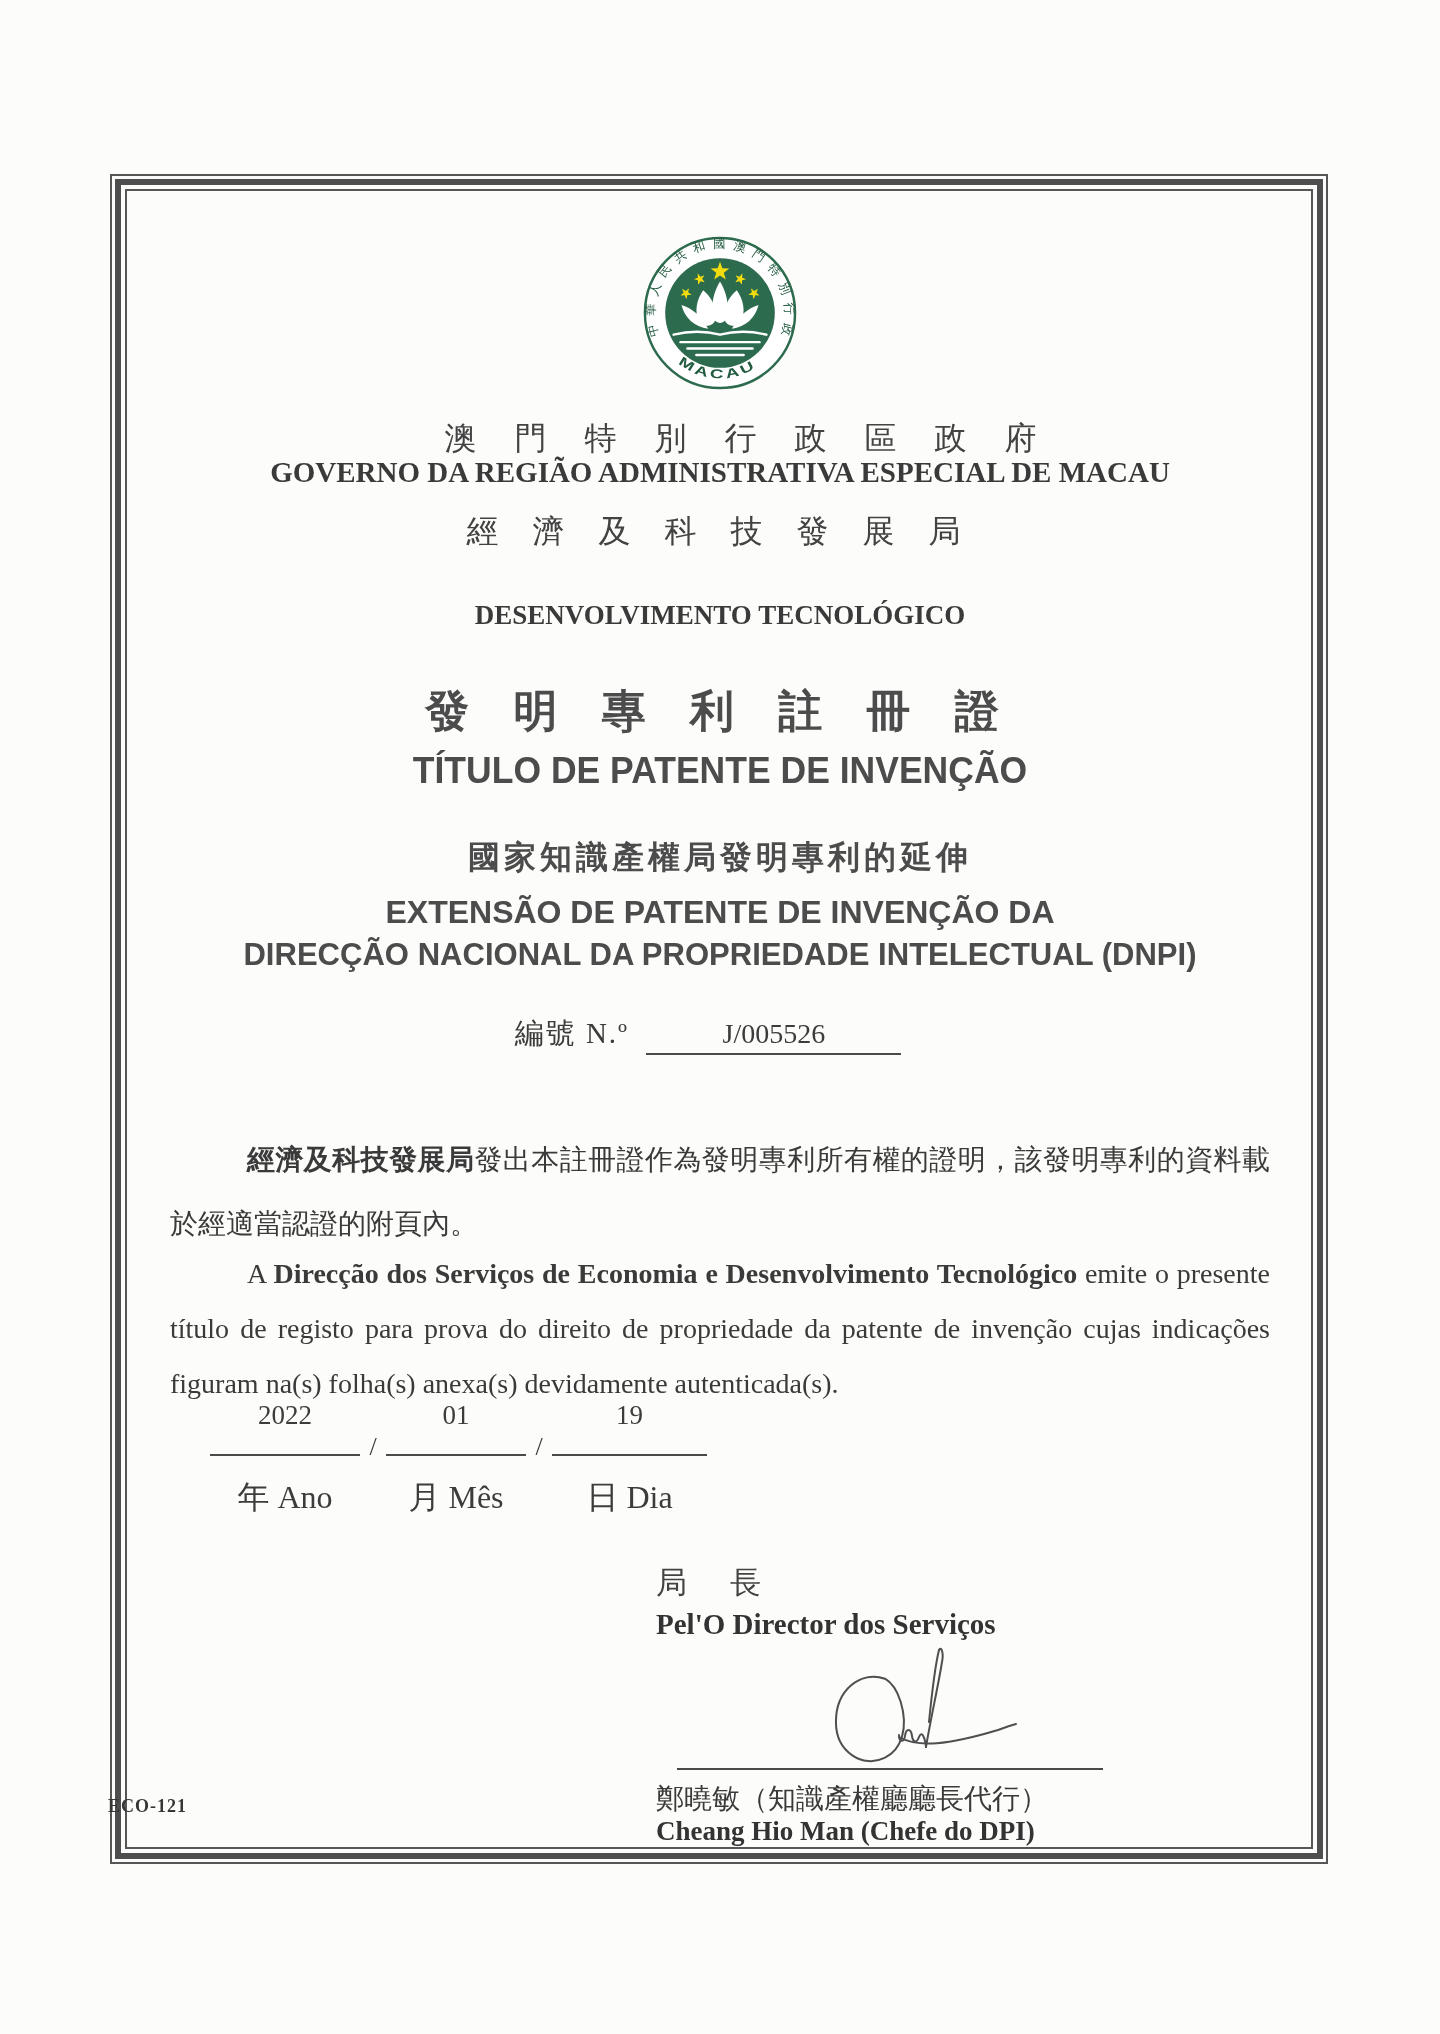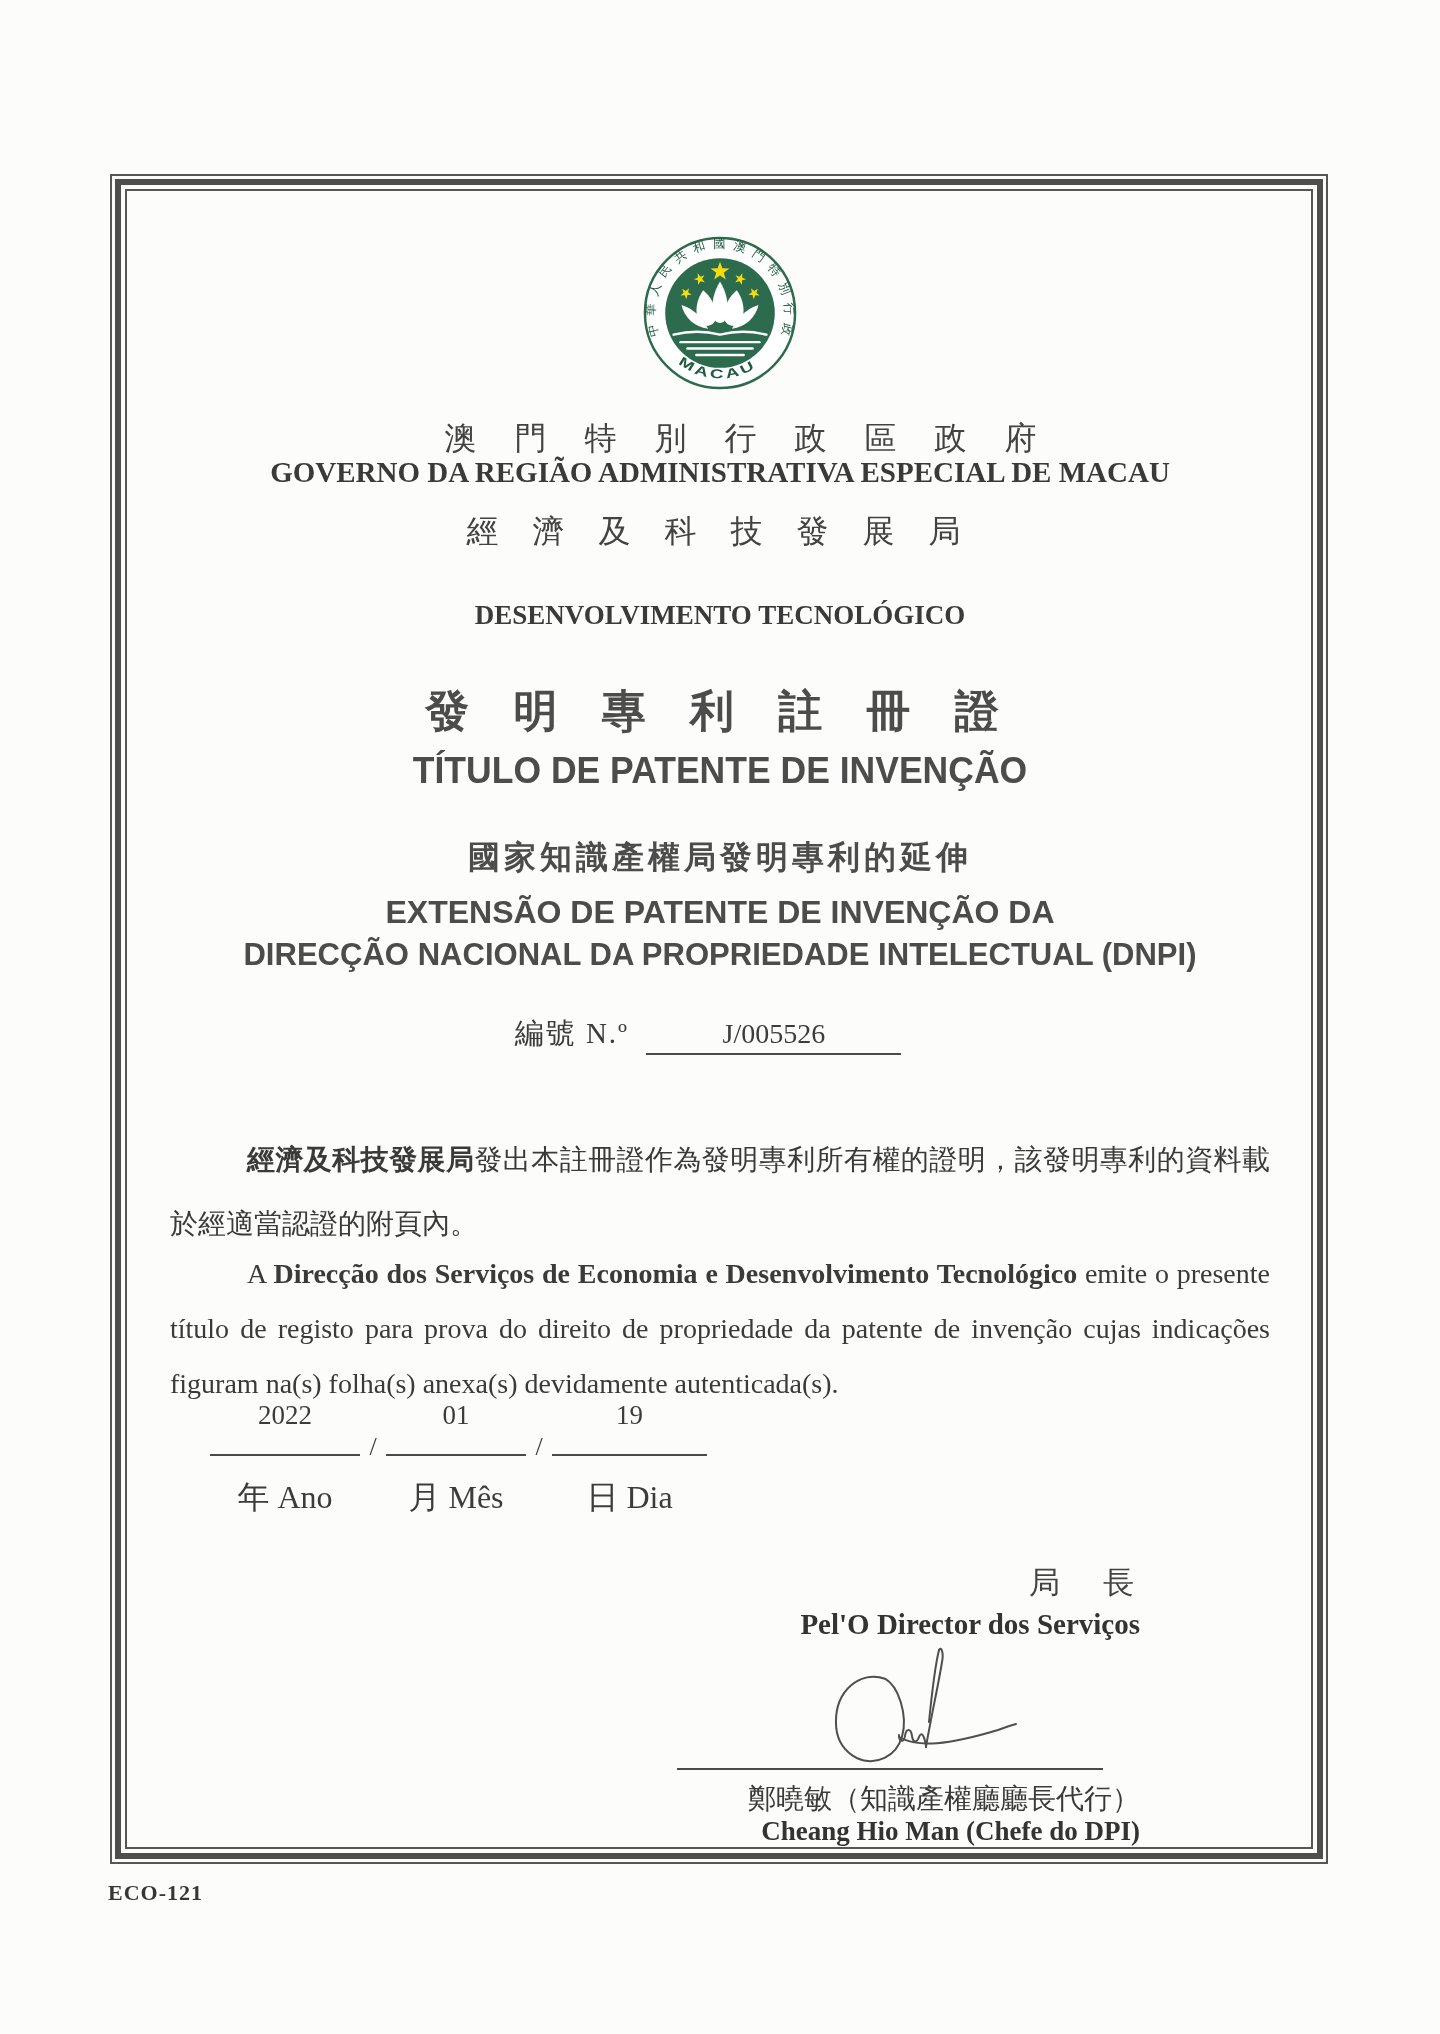--- a/index.html
+++ b/index.html
@@ -59,29 +59,29 @@
   .date-block { position:absolute; left:100px; top:1226px; width:500px; }
   .date-row, .date-labels { display:flex; align-items:flex-end; }
   .date-cell { border-bottom:2px solid #4a4a4a; text-align:center;
                font-size:27px; padding-bottom:23px; }
   .dc-y { width:150px; } .dc-m { width:140px; } .dc-d { width:155px; }
   .date-slash { width:26px; text-align:center; font-size:26px; transform:translateY(6px); }
   .date-labels { margin-top:20px; font-size:32px; }
   .dl { text-align:center; border:none; padding:0; }
 
   .sig-block { position:absolute; left:530px; top:1388px; width:500px; height:290px; }
-  .sig-abs { position:absolute; left:0; width:100%; text-align:right; }
+  .sig-abs { position:absolute; left:16px; width:100%; text-align:left; }
   .sig-title-zh { top:0; font-size:31px; letter-spacing:6px; color:#434343; }
   .sig-title-pt { top:46px; font-size:29px; font-weight:bold; color:#333; }
   .sig-svg { position:absolute; top:80px; left:158px; }
   .sig-line { position:absolute; top:206px; left:37px; width:426px; height:2px; background:#4a4a4a; }
   .sig-name-zh { top:218px; font-size:28px; color:#3a3a3a; }
   .sig-name-pt { top:254px; font-size:27px; font-weight:bold; color:#333; }
 
-  .form-code { position:absolute; left:108px; top:1880px; font-size:22px;
+  .form-code { position:absolute; left:108px; top:1796px; font-size:18px;
                font-weight:bold; letter-spacing:1px; color:#363636; }
 </style>
 </head>
 <body>
 
 <div class="page">
 
   <div class="frame">
     <div class="frame-mid">
       <div class="frame-inner"></div>

